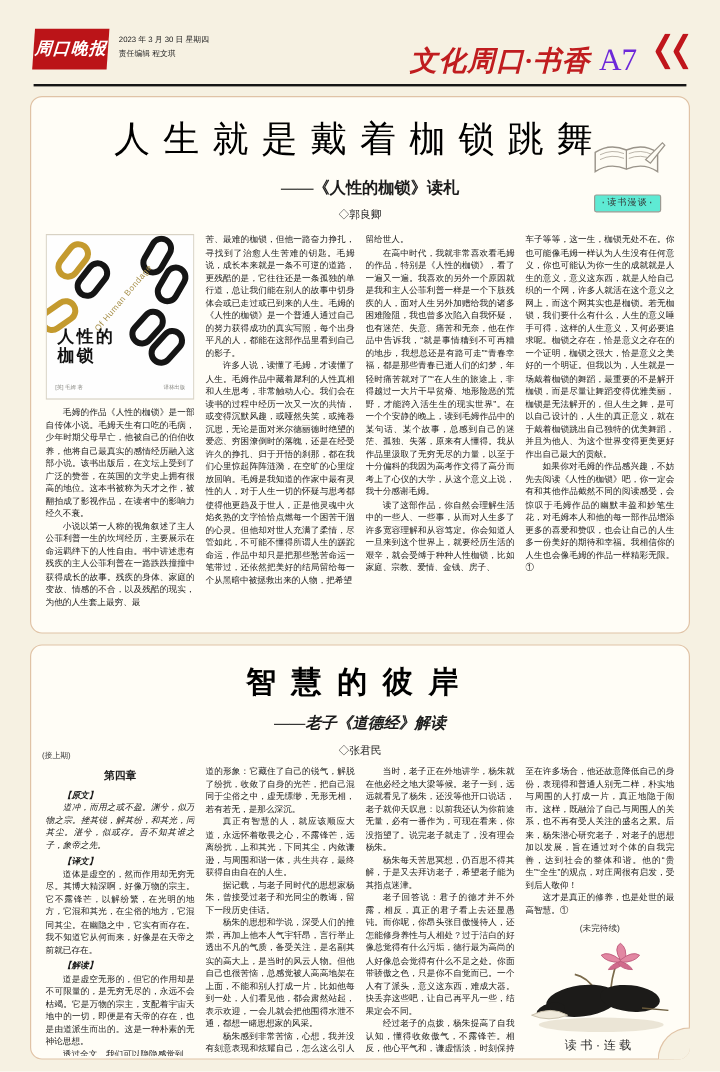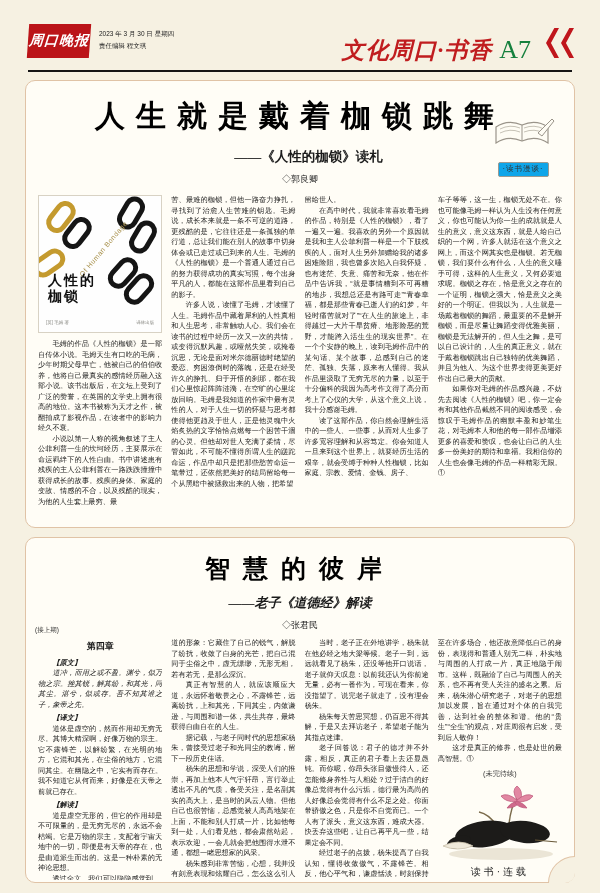--- a/index.html
+++ b/index.html
@@ -5,36 +5,36 @@
   html,body{margin:0;padding:0;}
   .page{width:600px;height:893px;position:relative;background:#f6f1e2;
         font-family:"Liberation Sans",sans-serif;color:#1c1c1c;overflow:hidden;}
   
   .hdr{position:absolute;top:24px;left:28px;right:26px;height:42px;display:flex;align-items:flex-start;}
   .masthead{width:62px;height:34px;background:#bb1418;color:#fff;display:flex;align-items:center;justify-content:center;
             font:italic bold 14px "Liberation Serif",serif;letter-spacing:1px;transform:skewX(-4deg);}
   .pubinfo{margin-left:9px;font-size:6.5px;color:#222;line-height:1.9;padding-top:4px;}
   .secwrap{margin-left:auto;display:flex;align-items:baseline;gap:7px;padding-top:2px;}
   .sectitle{color:#c01d1f;font:italic bold 23px "Liberation Serif",serif;letter-spacing:1px;}
-  .pageno{font:400 26px "Liberation Serif",serif;color:#15803d;}
+  .pageno{font:400 26px "Liberation Serif",serif;color:#6d28d9;}
   .chev{width:13px;height:30px;background:#c0161c;display:inline-block;margin-left:2px;
         clip-path:polygon(100% 0,38% 50%,100% 100%,64% 100%,0 50%,64% 0);}
   .chevbox{display:flex;align-items:center;margin-left:6px;margin-top:2px;}
   .rule{position:absolute;top:70px;left:28px;right:28px;height:2px;background:#151515;}
   
   .box{position:absolute;left:25px;width:550px;background:#fffdf6;border:1px solid #e0c3a6;border-radius:10px;box-sizing:border-box;}
   .a1{top:80px;height:448px;}
   .a2{top:537px;height:346px;}
-  .a1 h1{margin:15px 0 0;text-align:center;font-size:30px;font-weight:700;letter-spacing:11px;color:#000;}
+  .a1 h1{margin:15px 0 0;text-align:center;font-size:30px;font-weight:400;letter-spacing:11px;color:#000;}
   .sub1{text-align:center;margin-top:11px;font:bold 13.5px "Liberation Serif",serif;padding-left:17px;}
   .auth{text-align:center;margin-top:7px;font:9px "Liberation Serif",serif;color:#222;}
   
   .badge{position:absolute;top:36px;right:12px;width:78px;text-align:center;}
-  .badgelabel{display:inline-block;border:1px solid #9a9a92;background:#0ea5e9;border-radius:2px;
-              font-size:7.5px;padding:1.5px 4px;letter-spacing:1px;color:#333;margin-top:-8px;position:relative;}
+  .badgelabel{display:inline-block;border:1px solid #9a9a92;background:#5eead4;border-radius:2px;
+              font-size:7.5px;padding:1.5px 4px;letter-spacing:1px;color:#333;margin-top:-8px;position:relative;font-family:Liberation Mono, monospace;}
   
   .cols{display:flex;gap:9px;padding:0 12px;margin-top:9px;height:336px;overflow:hidden;}
   .cols2{height:242px;margin-top:6px;}
   .col{flex:1;min-width:0;overflow:hidden;font-size:7.2px;line-height:10.5px;text-align:justify;color:#1b1b1b;}
   .col p{margin:0;}
   .col p.ind{text-indent:2em;}
   .kai{font-family:"Liberation Serif",serif;font-style:italic;}
   .lbl{font-weight:bold;text-indent:2em;margin-top:3px !important;}
   
   .cover{width:100%;height:138px;background:#fefefe;border:1px solid #d8d2c4;box-sizing:border-box;position:relative;margin-bottom:6px;overflow:hidden;}

